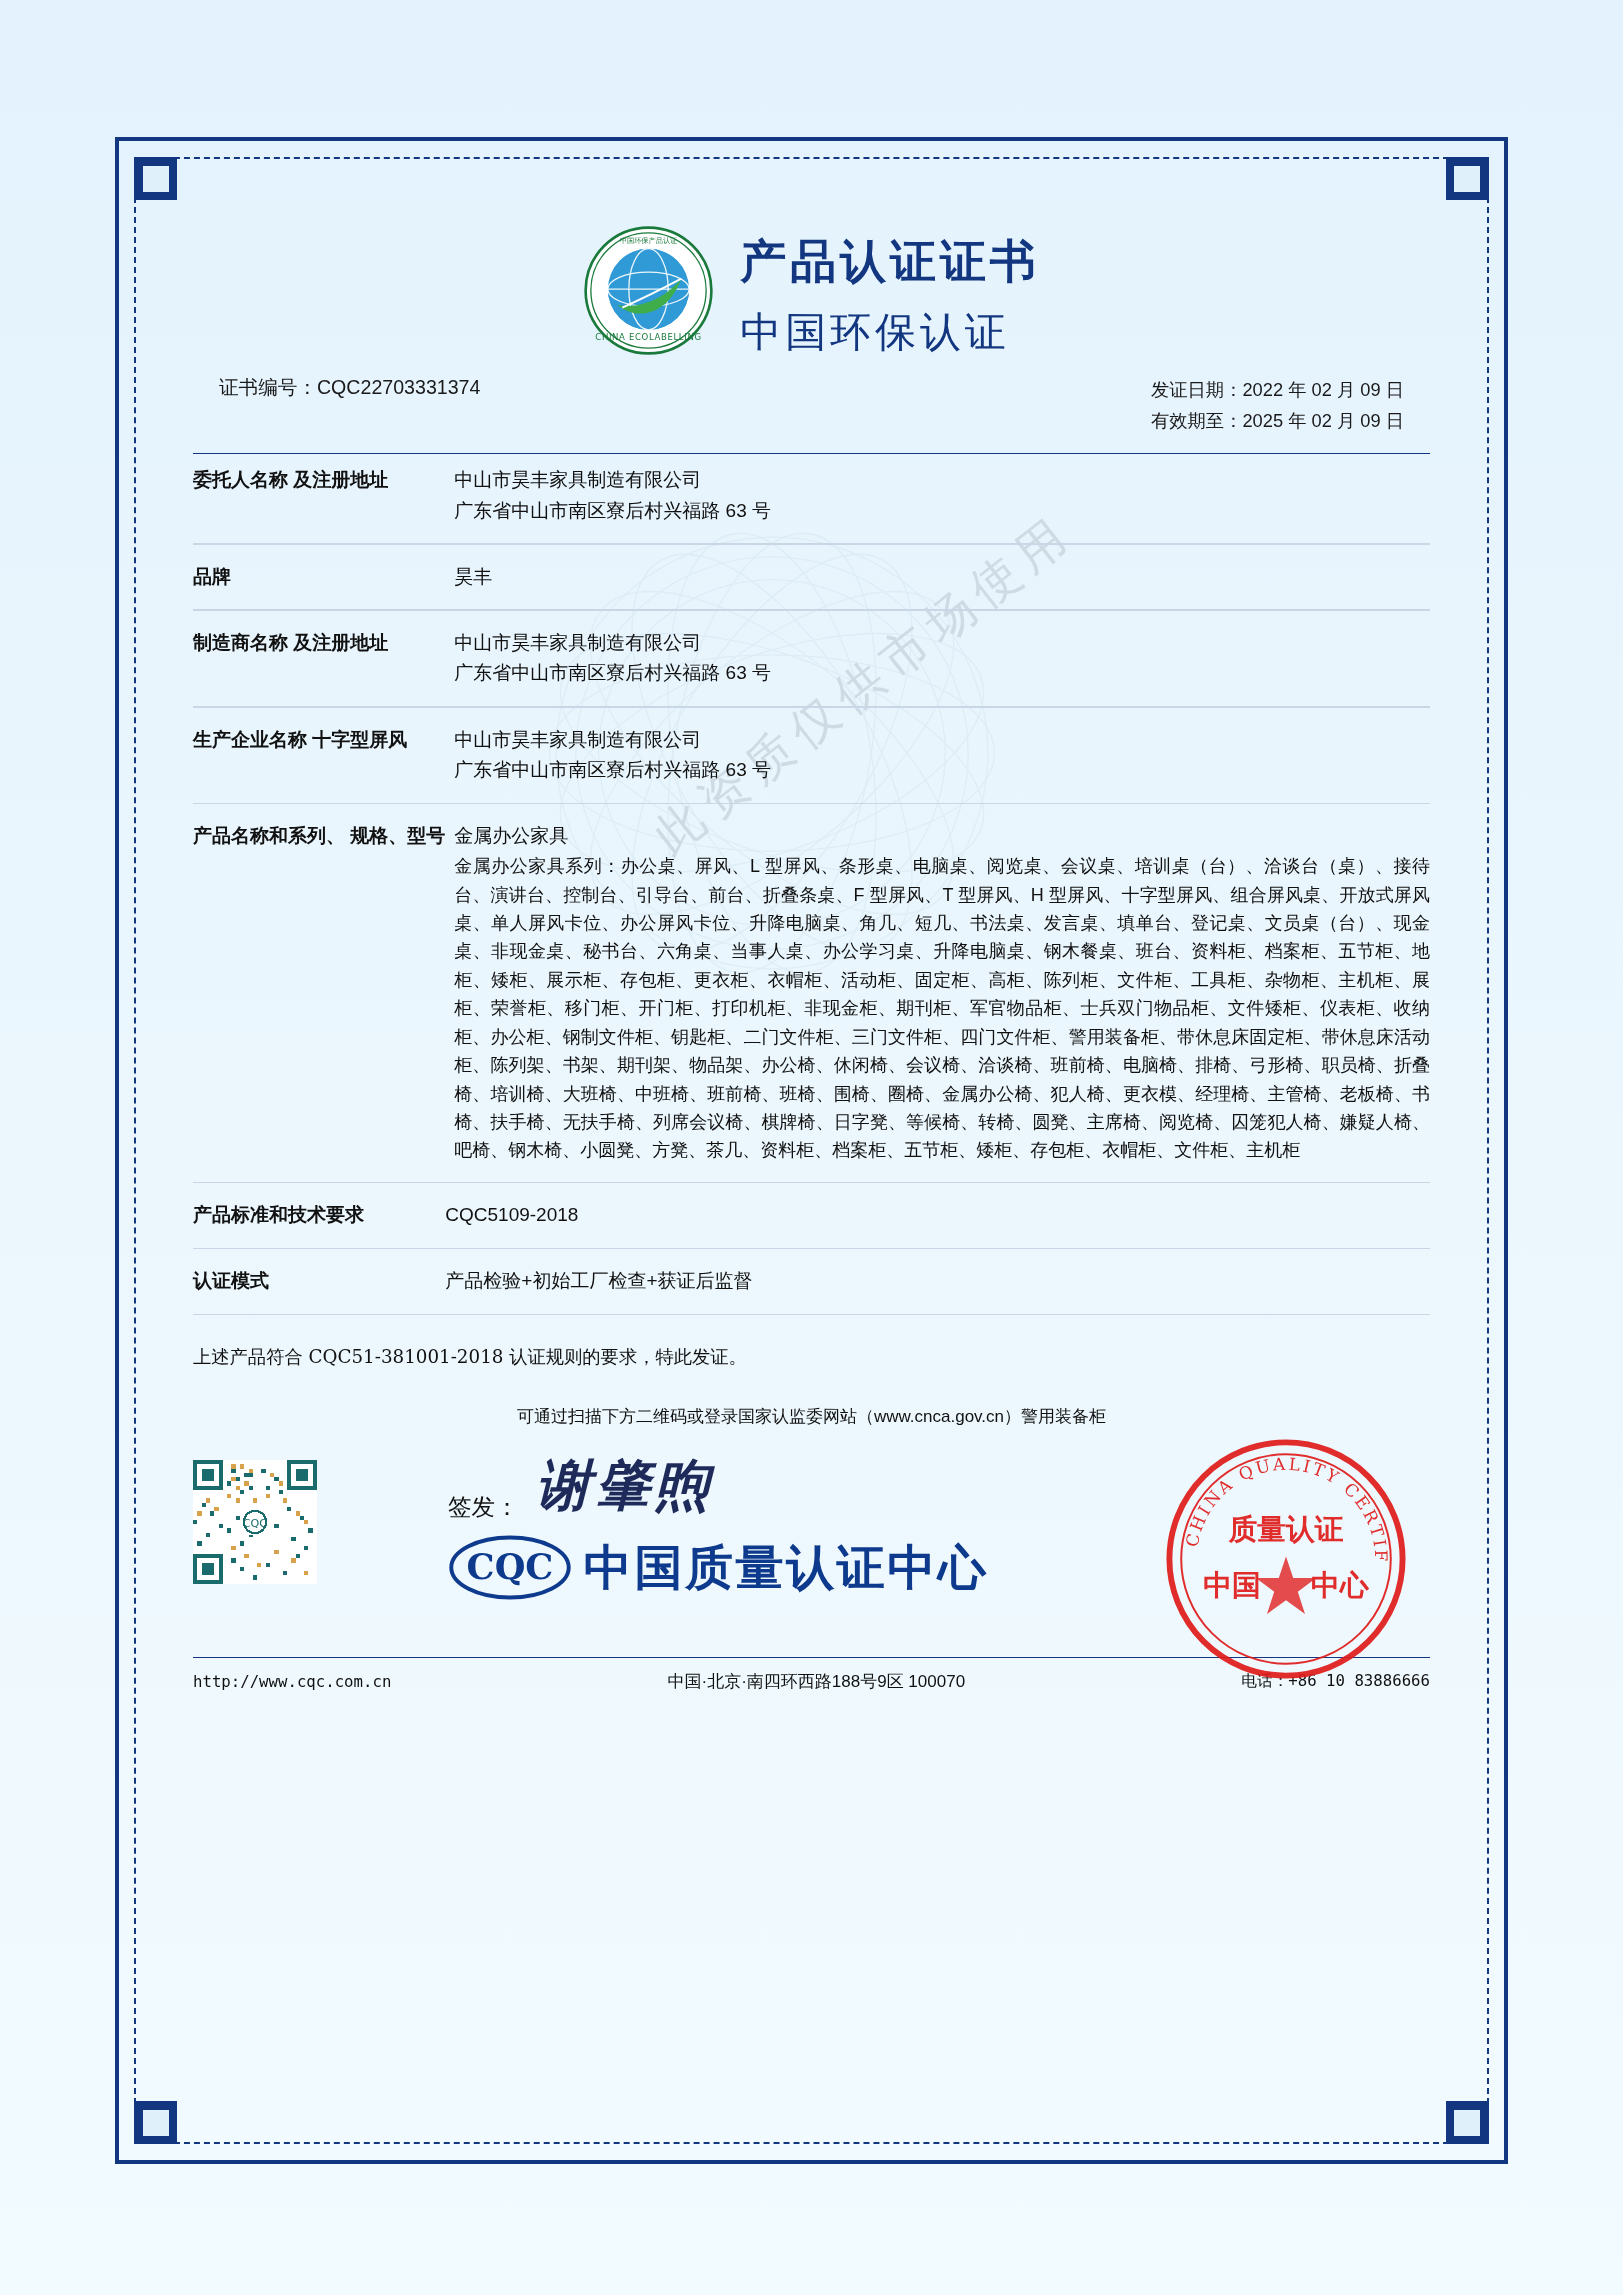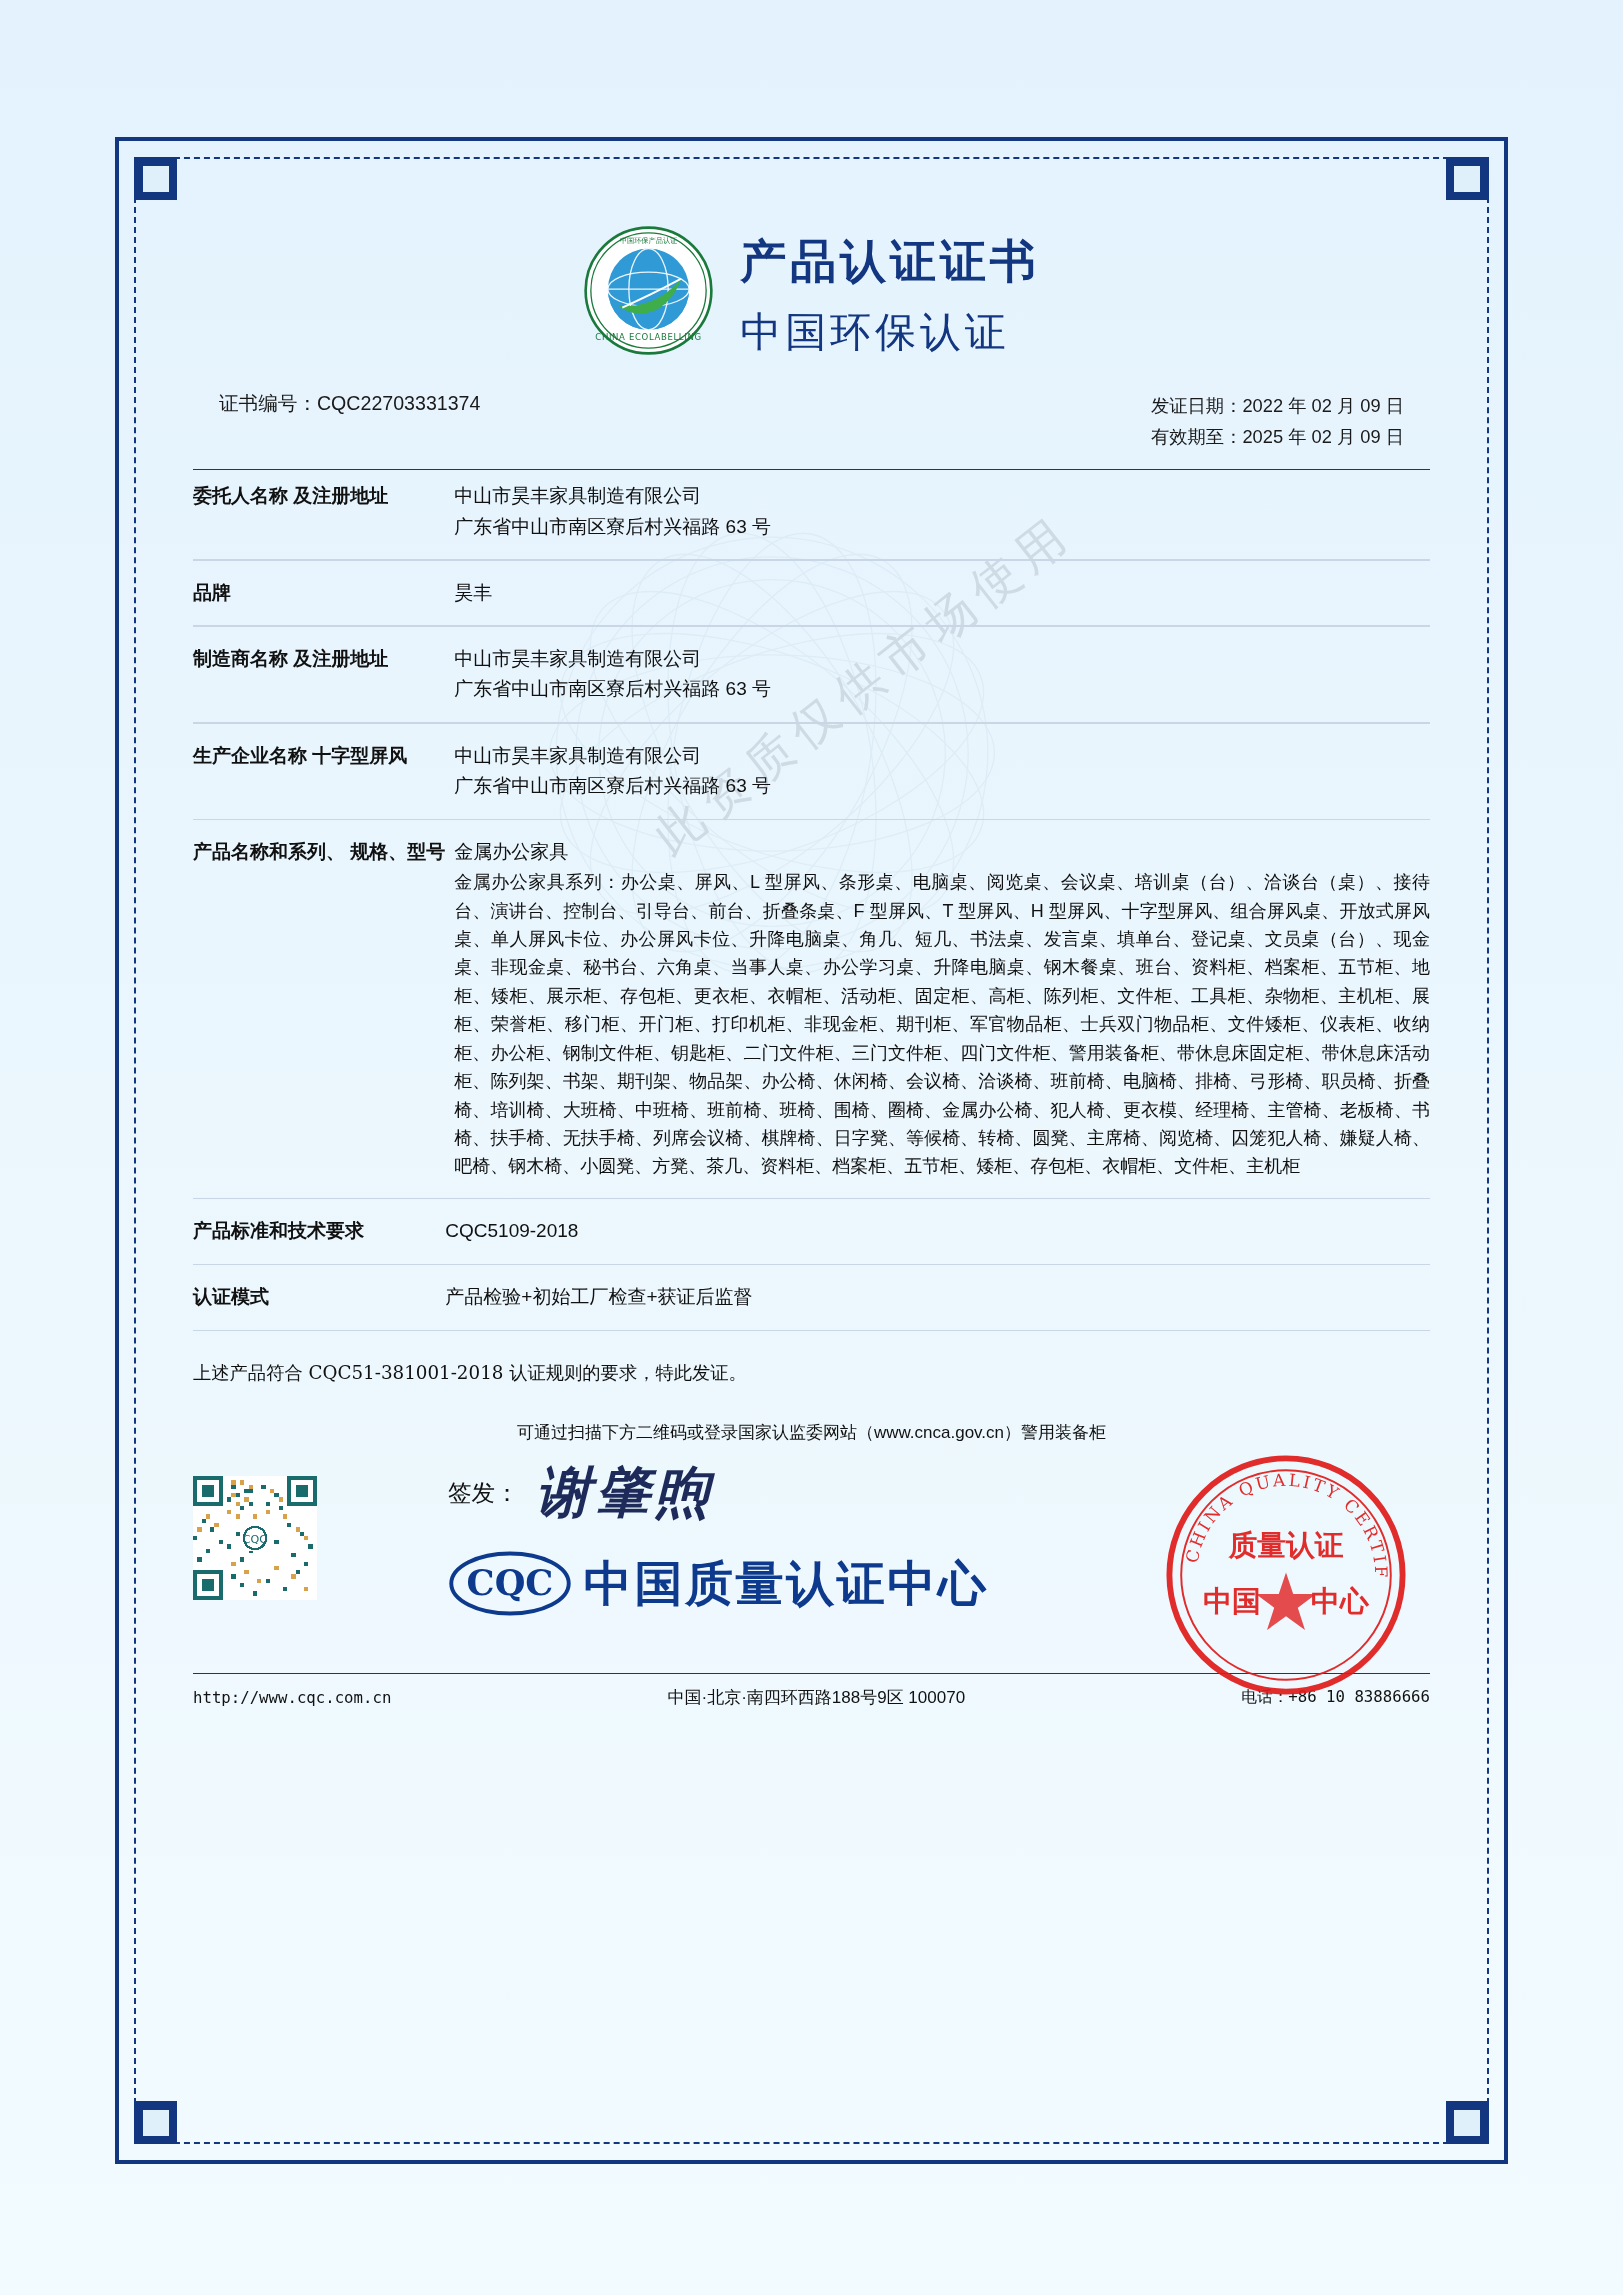--- a/index.html
+++ b/index.html
@@ -55,41 +55,41 @@
   .title-block{text-align:left;margin-top:9px;}
   .main-title{
     font-size:46px;font-weight:bold;color:#12367f;letter-spacing:3.9px;
     font-family:"DejaVu Sans","Liberation Sans",sans-serif;
   }
   .sub-title{
     font-size:41px;color:#12367f;letter-spacing:3.9px;margin-top:11.8px;
     font-family:"DejaVu Sans","Liberation Sans",sans-serif;
   }
 
-  .meta-row{display:flex;justify-content:space-between;align-items:flex-start;margin-top:30px;padding:0 52px;}
+  .meta-row{display:flex;justify-content:space-between;align-items:flex-start;margin-top:14px;padding:0 52px;}
   .meta-left{font-size:19.6px;color:#1a1a1a;}
   .meta-right{font-size:18.3px;color:#1a1a1a;line-height:1.7;text-align:left;}
 
   .rule{height:1.3px;background:#12367f;margin:17px 26px 0 26px;}
 
   table.fields{width:calc(100% - 52px);margin:0 26px;border-collapse:collapse;}
   table.fields td{vertical-align:top;padding:10.5px 0 6.5px 0;font-size:19px;color:#111;line-height:1.62;}
   td.label{width:216px;font-weight:bold;white-space:nowrap;padding-right:13px;}
   td.value{padding-left:6.5px;}
   .value .line{display:block;margin-left:9px;}
   .prod-list{font-size:18px;line-height:1.58;text-align:justify;}
   .sep{height:1.3px;background:#c8d6e5;}
 
   .note{margin:18.3px 26px 0 26px;font-size:18.3px;color:#111;line-height:1.9;font-family:"DejaVu Serif","Liberation Serif",serif;}
 
   .verify{margin-top:30px;text-align:center;font-size:17px;color:#111;}
 
   .sign-area{position:relative;margin-top:6.5px;height:216px;}
   .qr{position:absolute;left:26px;top:26px;width:124px;height:124px;}
-  .sign-center{position:absolute;left:281px;top:6px;display:flex;align-items:center;gap:17px;}
+  .sign-center{position:absolute;left:281px;top:15px;display:flex;align-items:flex-end;gap:17px;}
   .sign-label{font-size:23.6px;color:#111;}
   .signature{
     font-family:"DejaVu Serif","Liberation Serif",serif;font-size:55px;color:#1d2a5a;
     font-style:italic;font-weight:bold;letter-spacing:3.9px;
   }
   .cqc-row{position:absolute;left:281px;top:98px;display:flex;align-items:center;gap:11.8px;}
   .cqc-mark{width:124px;height:71px;}
   .cqc-name{font-size:48px;color:#0d3a8c;font-weight:bold;letter-spacing:2.6px;font-family:"DejaVu Sans",sans-serif;}
   .seal{position:absolute;right:39px;top:-6.5px;width:262px;height:262px;}
 

